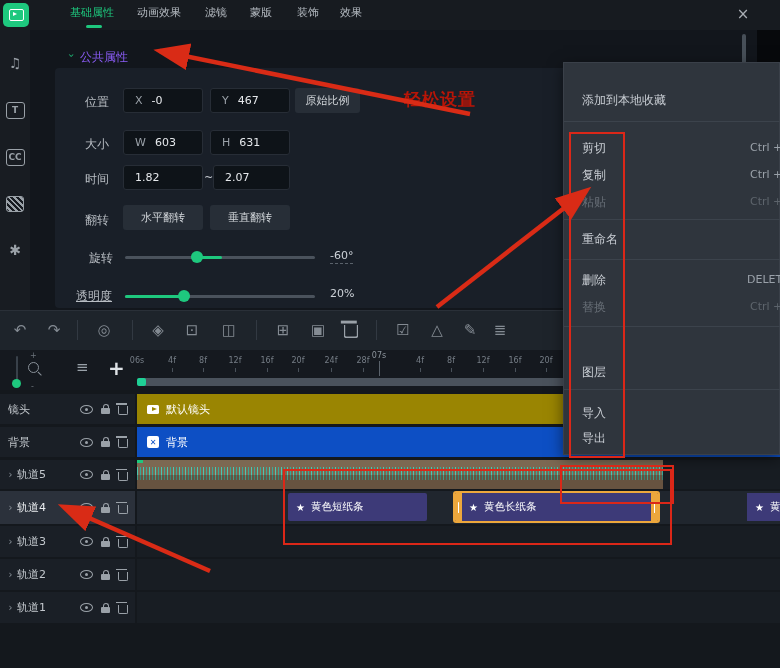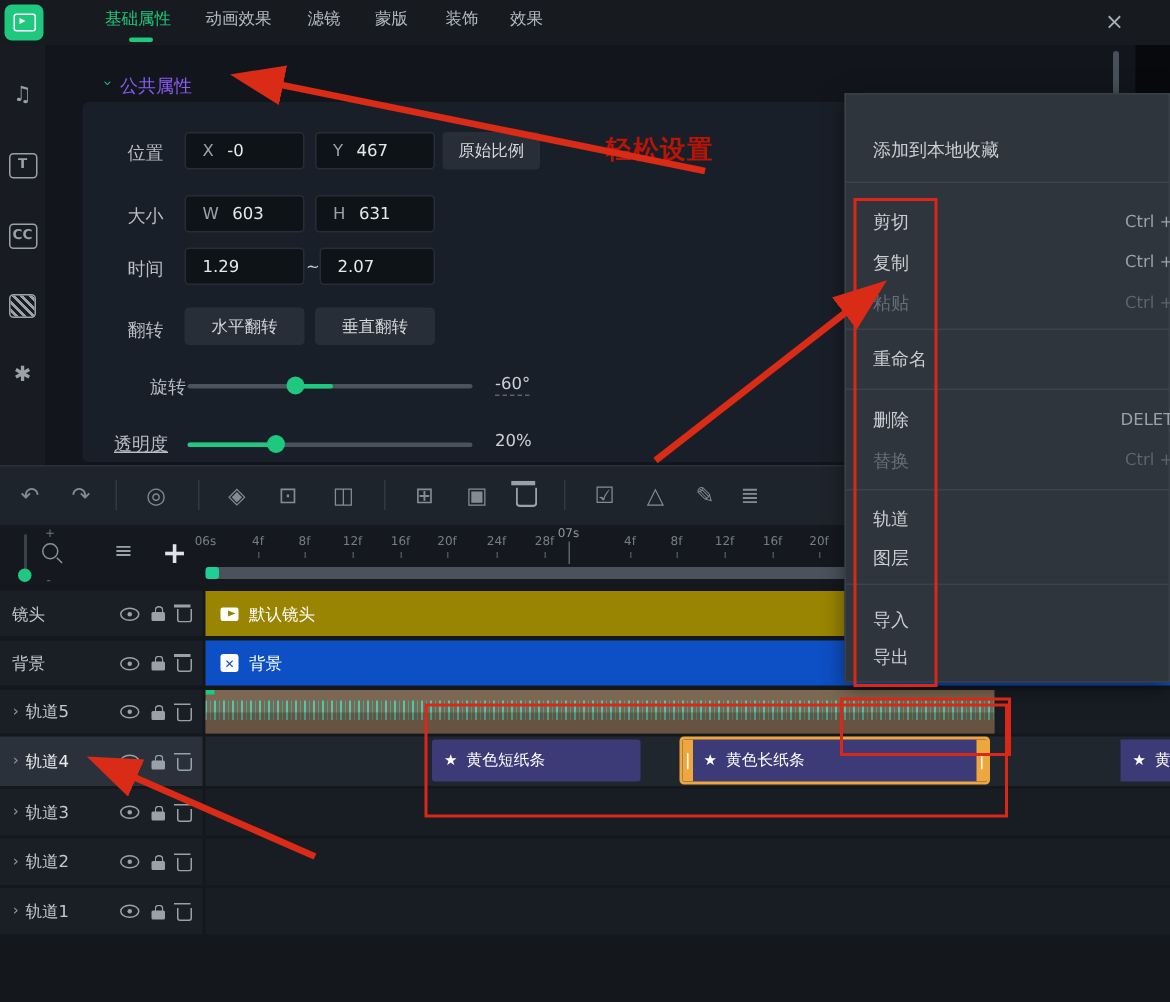--- a/index.html
+++ b/index.html
@@ -191,32 +191,32 @@
     <span class="pfx">W</span>
     <span class="val">603</span>
   </div>
   <div class="field" style="left:210px;top:130px;width:80px;">
     <span class="pfx">H</span>
     <span class="val">631</span>
   </div>
 
   <div class="prop-label" style="left:85px;top:171px;">时间</div>
   <div class="field" style="left:123px;top:165px;width:80px;">
-    <span class="val" style="margin-left:11px;">1.29</span>
+    <span class="val" style="margin-left:11px;">1.82</span>
   </div>
   <div class="tilde" style="left:204px;top:171px;">~</div>
   <div class="field" style="left:213px;top:165px;width:77px;">
     <span class="val" style="margin-left:11px;">2.07</span>
   </div>
 
   <div class="prop-label" style="left:85px;top:212px;">翻转</div>
   <div class="pbtn" style="left:123px;top:205px;width:80px;">水平翻转</div>
   <div class="pbtn" style="left:210px;top:205px;width:80px;">垂直翻转</div>
 
-  <div class="prop-label" style="left:100px;top:250px;">旋转</div>
+  <div class="prop-label" style="left:89px;top:250px;">旋转</div>
   <div class="slider-track" style="left:125px;top:256px;width:190px;">
     <span class="slider-fill" style="left:72px;width:25px;"></span>
     <span class="slider-handle" style="left:66px;"></span>
   </div>
   <div class="slider-val dashed" style="left:330px;top:249px;">-60°</div>
 
   <div class="prop-label" style="left:76px;top:288px;text-decoration:underline;">透明度</div>
   <div class="slider-track" style="left:125px;top:295px;width:190px;">
     <span class="slider-fill" style="left:0;width:59px;"></span>
     <span class="slider-handle" style="left:53px;"></span>
@@ -392,21 +392,20 @@
       <div class="csep" style="top: 58px;"></div>
       <div class="citem" style="top: 72px;">剪切<span class="cshort">Ctrl +</span></div>
       <div class="citem" style="top: 99px;">复制<span class="cshort">Ctrl +</span></div>
       <div class="citem disabled" style="top: 126px;">粘贴<span class="cshort">Ctrl +</span></div>
       <div class="csep" style="top: 156px;"></div>
       <div class="citem" style="top: 163px;">重命名</div>
       <div class="csep" style="top: 196px;"></div>
       <div class="citem" style="top: 204px;">删除<span class="cshort del">DELETE</span></div>
       <div class="citem disabled" style="top: 231px;">替换<span class="cshort">Ctrl +</span></div>
       <div class="csep" style="top: 263px;"></div>
-      <div class="citem" style="top: 270px;">轨道</div>
       <div class="citem" style="top: 296px;">图层</div>
       <div class="csep" style="top: 326px;"></div>
       <div class="citem" style="top: 337px;">导入</div>
       <div class="citem" style="top: 362px;">导出</div>
     </div>
 
   <div class="redrect" style="left:569px;top:132px;width:52px;height:322px;"></div>
   <div class="redrect" style="left:560px;top:465px;width:110px;height:35px;"></div>
   <div class="redrect" style="left:283px;top:469px;width:385px;height:72px;"></div>
 

